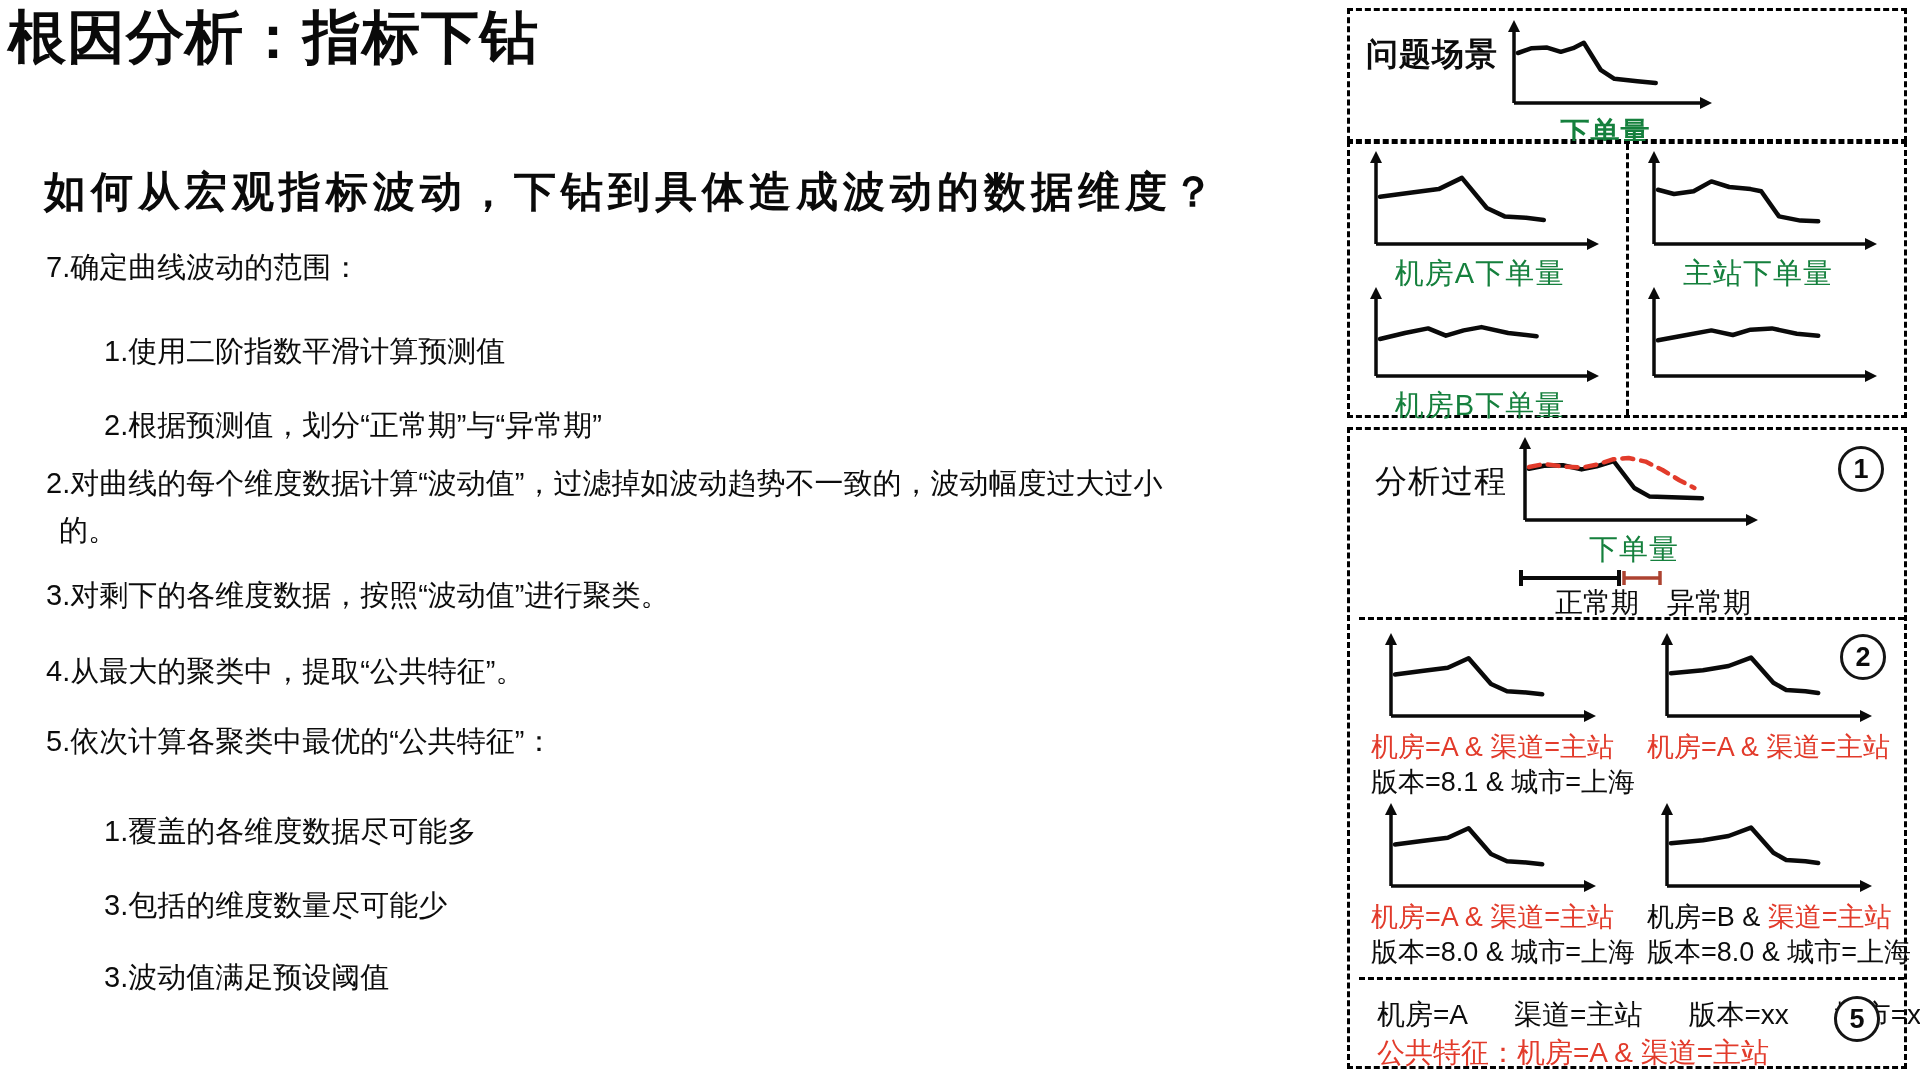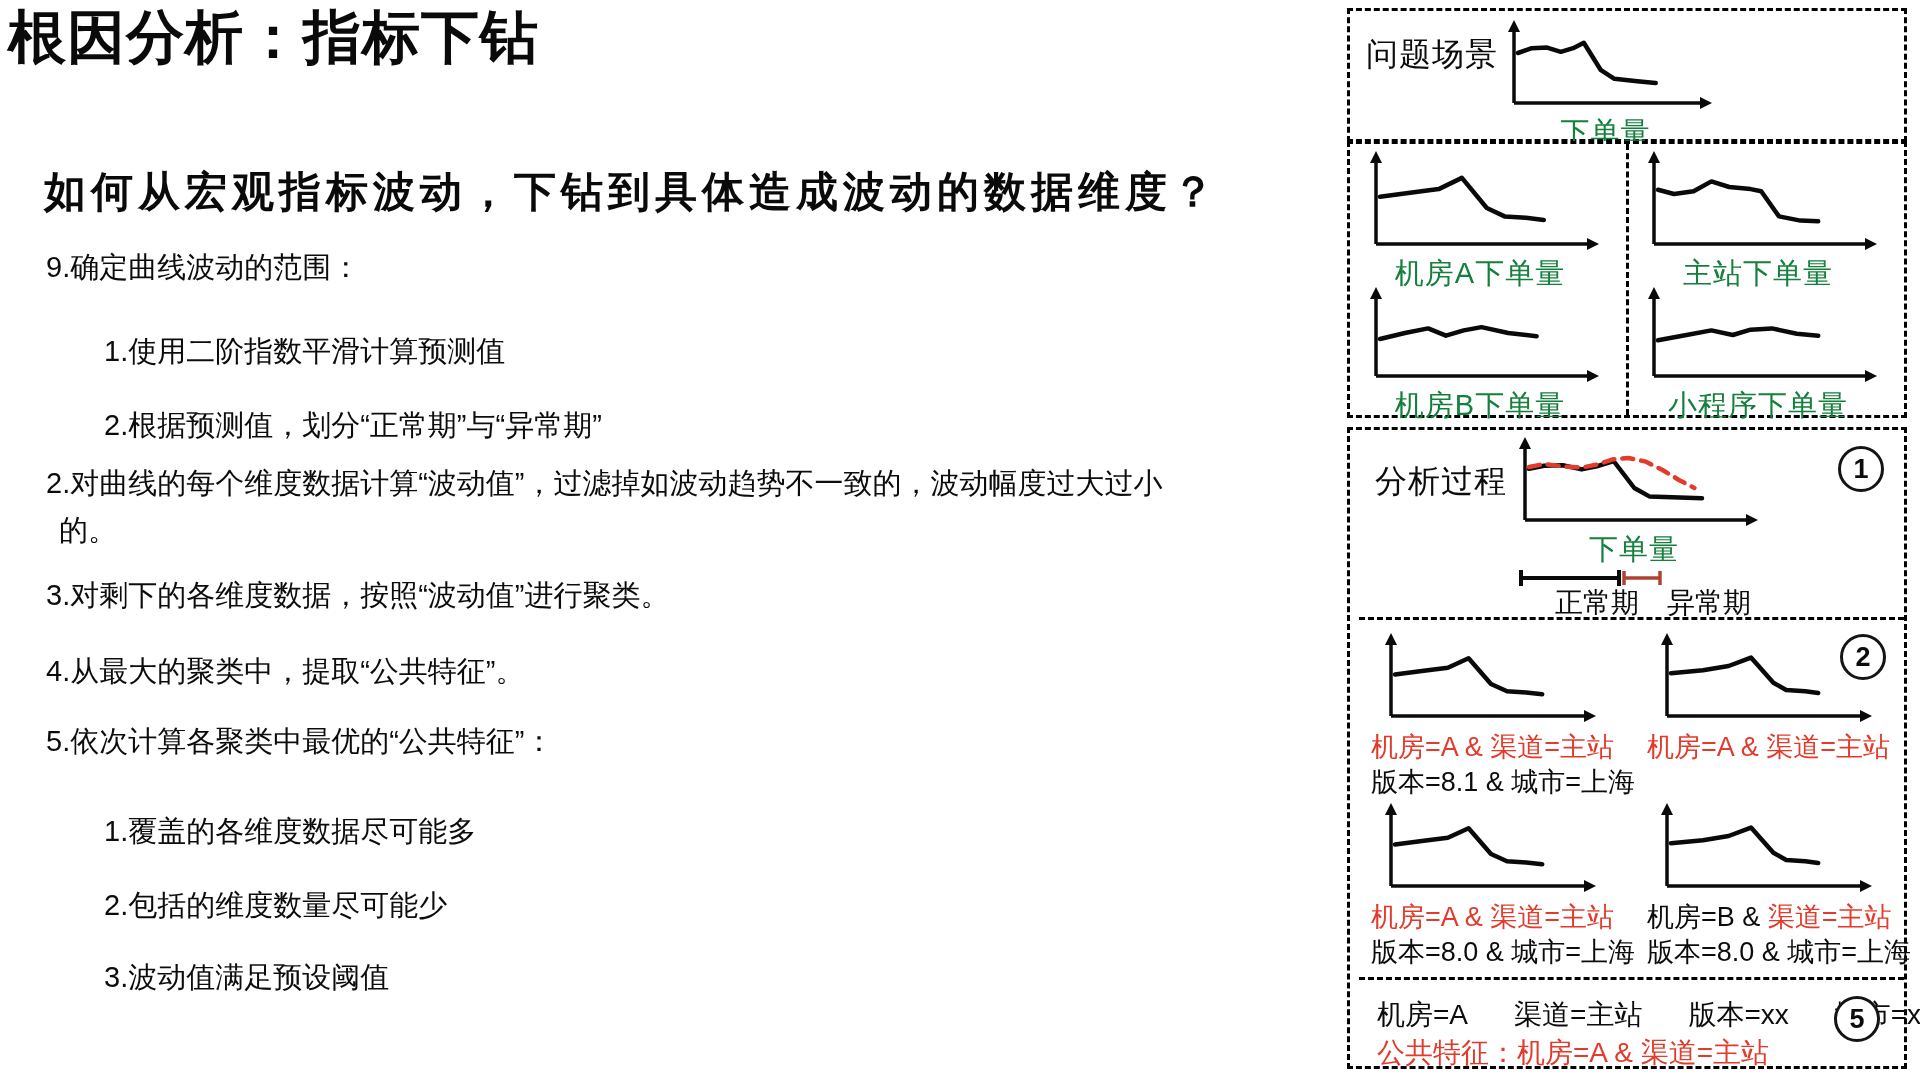--- a/index.html
+++ b/index.html
@@ -39,21 +39,21 @@
   .i5{top:572px;}
   .i6{top:648px;}
   .i7{top:718px;}
   .i8{top:792px;}
   .i9{top:866px;}
   .i10{top:938px;}
 
   
   .right{position:absolute;left:1347px;top:8px;width:560px;}
   .panel{position:relative;border:3px dashed #000;background:#fff;}
-  .panelA{height:134px;}
+  .panelA{height:134px;font-weight:bold;}
   .panelB{height:277px;margin-top:-1px;}
   .panelC{height:642px;margin-top:9px;}
   .plabel{position:absolute;font-size:32px;color:#0c0c0c;letter-spacing:1px;}
   .panelA .plabel{left:16px;top:22px;}
 
   figure.chart{display:block;position:absolute;}
   figure.chart figcaption{
     font-size:29px;text-align:center;margin-top:-2px;color:#15803d;letter-spacing:1px;
   }
   .axis{stroke:var(--ink);stroke-width:3.5;}
@@ -110,29 +110,29 @@
 </style>
 </head>
 <body>
 
 <div class="slide">
 
   <div>
     <h1 class="page-title">根因分析：指标下钻</h1>
     <h2 class="subtitle">如何从宏观指标波动，下钻到具体造成波动的数据维度？</h2>
 
-    <div class="li lv0 i1">9.确定曲线波动的范围：</div>
+    <div class="li lv0 i1">7.确定曲线波动的范围：</div>
     <div class="li lv1 i2">1.使用二阶指数平滑计算预测值</div>
     <div class="li lv1 i3">2.根据预测值，划分“正常期”与“异常期”</div>
     <div class="li lv0 i4 wrap">2.对曲线的每个维度数据计算“波动值”，过滤掉如波动趋势不一致的，波动幅度过大过小的。</div>
     <div class="li lv0 i5">3.对剩下的各维度数据，按照“波动值”进行聚类。</div>
     <div class="li lv0 i6">4.从最大的聚类中，提取“公共特征”。</div>
     <div class="li lv0 i7">5.依次计算各聚类中最优的“公共特征”：</div>
     <div class="li lv1 i8">1.覆盖的各维度数据尽可能多</div>
-    <div class="li lv1 i9">2.包括的维度数量尽可能少</div>
+    <div class="li lv1 i9">3.包括的维度数量尽可能少</div>
     <div class="li lv1 i10">3.波动值满足预设阈值</div>
   </div>
 
   <aside class="right">
 
     <section class="panel panelA">
       <div class="plabel">问题场景</div>
       <figure class="chart" style="width: 215px;"><svg width="215" height="92" viewBox="0 0 215 92">
             <line x1="16" y1="84" x2="16" y2="10" class="axis"></line>
             <polygon points="10,13 22,13 16,1" class="arrow"></polygon>
@@ -181,21 +181,20 @@
         </figure>
       </div>
       <div class="gcell g3">
         <figure class="chart" style="width: 240px;"><svg width="240" height="98" viewBox="0 0 240 98">
               <line x1="16" y1="90" x2="16" y2="10" class="axis"></line>
               <polygon points="10,13 22,13 16,1" class="arrow"></polygon>
               <line x1="16" y1="90" x2="230" y2="90" class="axis"></line>
               <polygon points="227,84 227,96 239,90" class="arrow"></polygon>
               <polyline points="20.0,54.3 48.5,49.0 73.4,44.4 94.8,49.0 112.6,43.7 133.9,42.4 158.8,47.7 180.2,49.7" fill="none" stroke-width="4.5" stroke-linecap="round" stroke-linejoin="round" stroke="#0a0a0a"></polyline>
             </svg>
-          <figcaption>小程序下单量</figcaption>
         </figure>
       </div>
     </section>
 
     <section class="panel panelC">
 
       <div class="sec s1">
         <div class="plabel">分析过程</div>
         <span class="badge b1">1</span>
         <figure class="chart" style="width: 250px;"><svg width="250" height="92" viewBox="0 0 250 92">

